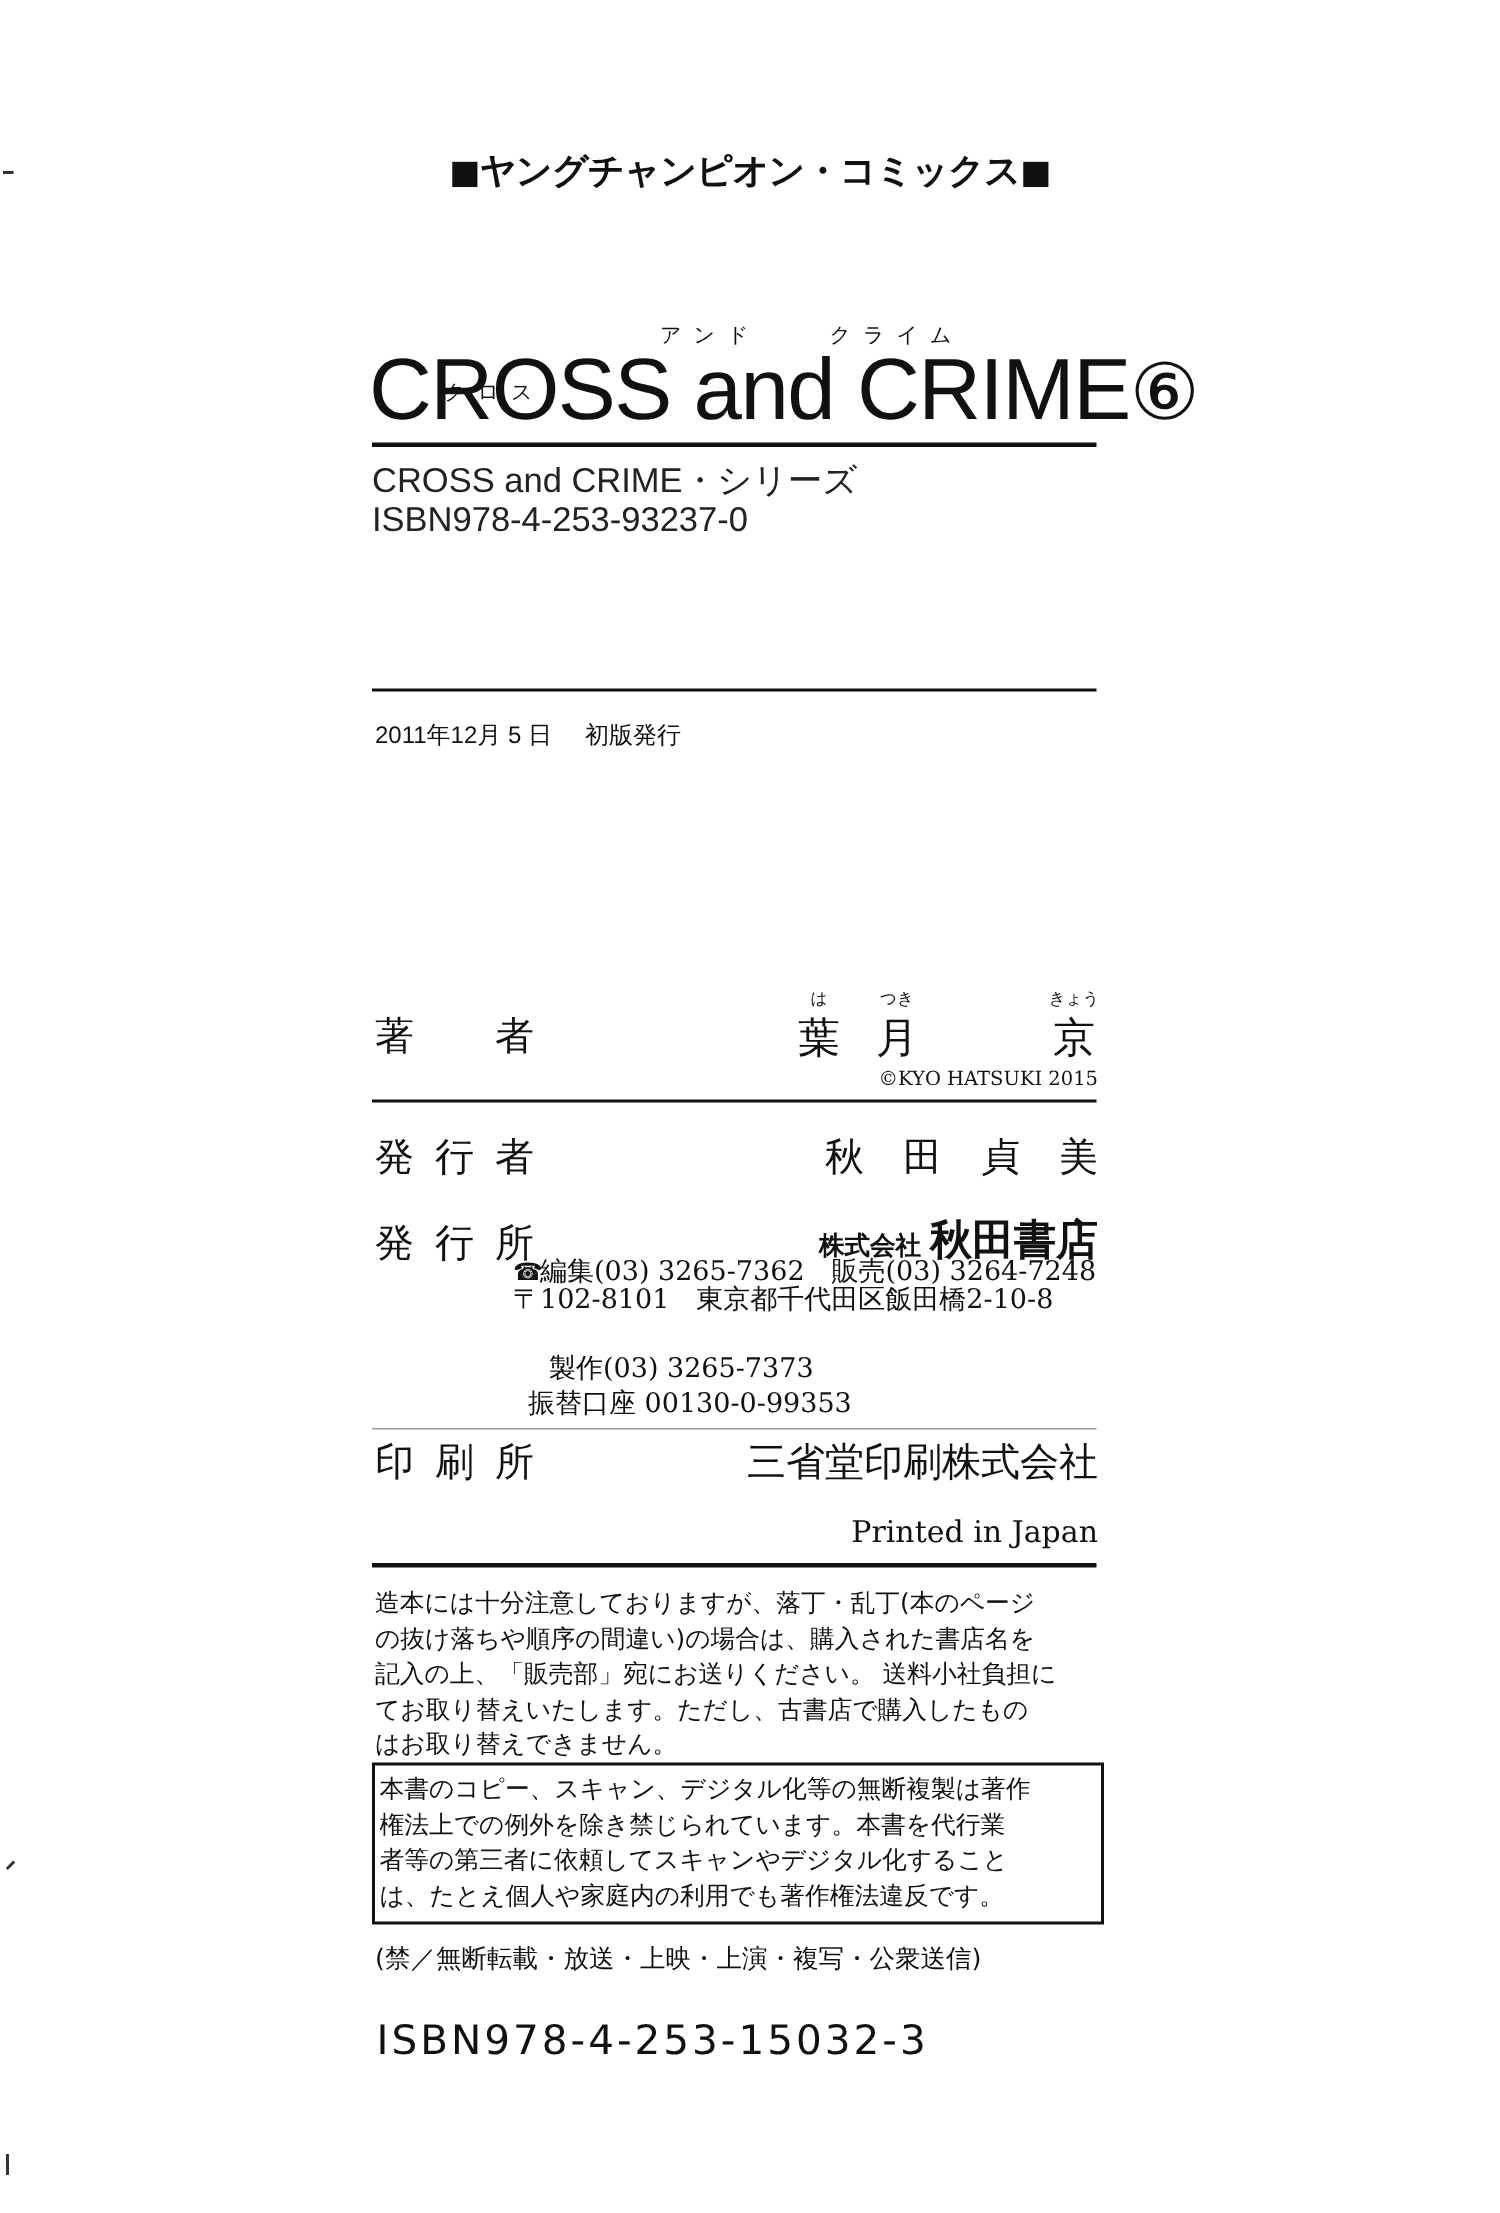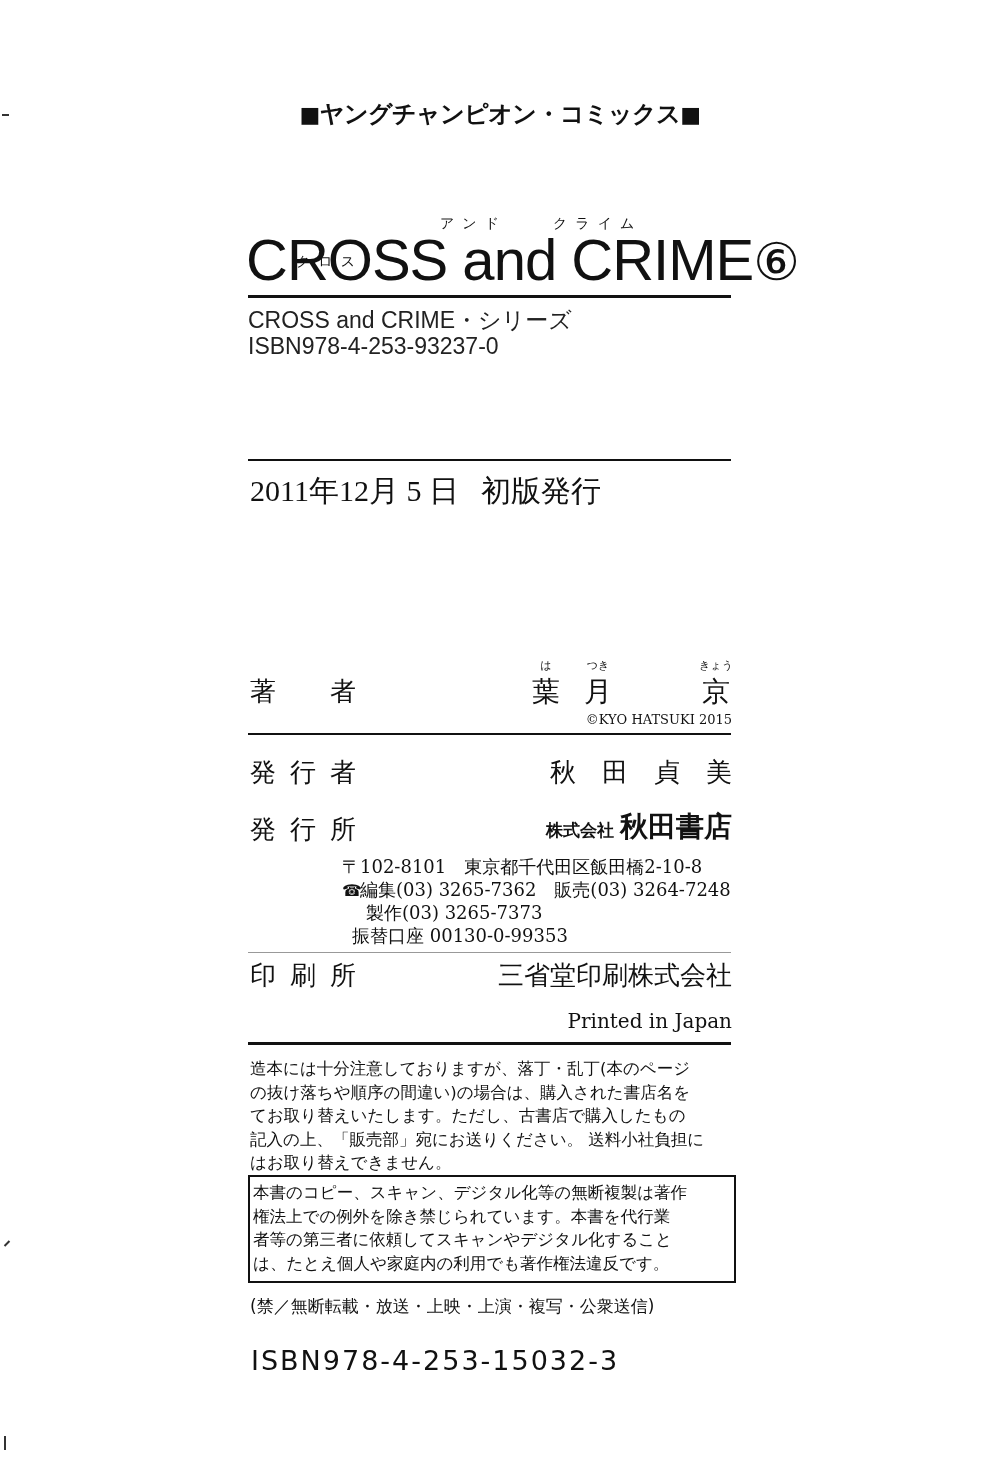--- a/index.html
+++ b/index.html
@@ -57,22 +57,22 @@
     }
     .isbn-series {
       left: 248px; top: 333px;
       font-family: "Liberation Sans", sans-serif;
       font-size: 23px;
       line-height: 26px;
       color: #222;
     }
     .pubdate {
       left: 250px; top: 476px;
-      font-family: Liberation Serif, serif;
-      font-size: 30px;
+      font-family: Liberation Sans, sans-serif;
+      font-size: 16px;
       line-height: 30px;
       white-space: nowrap;
     }
     .pubdate .gap { display: inline-block; width: 22px; }
 
     .row-label {
       left: 250px;
       font-size: 26px;
       letter-spacing: 14px;
       line-height: 34px;
@@ -222,37 +222,37 @@
 
 <div class="abs row-label" style="top:755px;">発行者</div>
 <div class="abs row-value" style="top:755px;">秋　田　貞　美</div>
 
 <div class="abs row-label" style="top:812px;">発行所</div>
 <div class="abs row-value publisher-value" style="top:810px;">
   <span class="prefix">株式会社</span><span class="name">秋田書店</span>
 </div>
 
 <div class="abs contact" style="top:855px;">〒102-8101　東京都千代田区飯田橋2-10-8</div>
-<div class="abs contact" style="top:878px;">
+<div class="abs contact" style="top:836px;">
   <span class="tel-icon">☎</span><span>編集(03) 3265-7362　販売(03) 3264-7248</span>
 </div>
 <div class="abs contact" style="top:901px; left:366px;">製作(03) 3265-7373</div>
 <div class="abs contact" style="top:924px; left:352px;">振替口座  00130-0-99353</div>
 <div class="rule" style="top:952px; height:1px; background:#999;"></div>
 
 <div class="abs row-label" style="top:958px;">印刷所</div>
 <div class="abs row-value" style="top:958px;">三省堂印刷株式会社</div>
 <div class="abs printed">Printed in Japan</div>
 <div class="rule thick" style="top:1042px;"></div>
 
 <div class="abs notice">
   <div>造本には十分注意しておりますが、落丁・乱丁(本のページ</div>
   <div>の抜け落ちや順序の間違い)の場合は、購入された書店名を</div>
+  <div>記入の上、「販売部」宛にお送りください。 送料小社負担に</div>
   <div>てお取り替えいたします。ただし、古書店で購入したもの</div>
-  <div>記入の上、「販売部」宛にお送りください。 送料小社負担に</div>
   <div>はお取り替えできません。</div>
 </div>
 
 <div class="abs boxed">
   <div>本書のコピー、スキャン、デジタル化等の無断複製は著作</div>
   <div>権法上での例外を除き禁じられています。本書を代行業</div>
   <div>者等の第三者に依頼してスキャンやデジタル化すること</div>
   <div>は、たとえ個人や家庭内の利用でも著作権法違反です。</div>
 </div>
 

